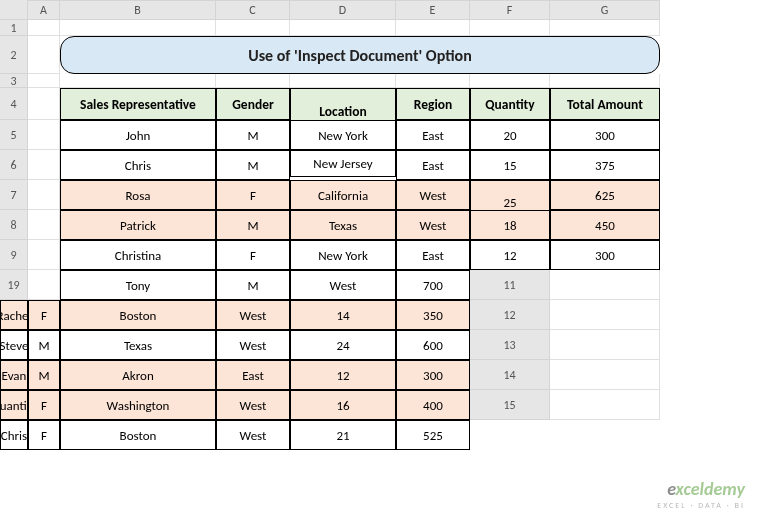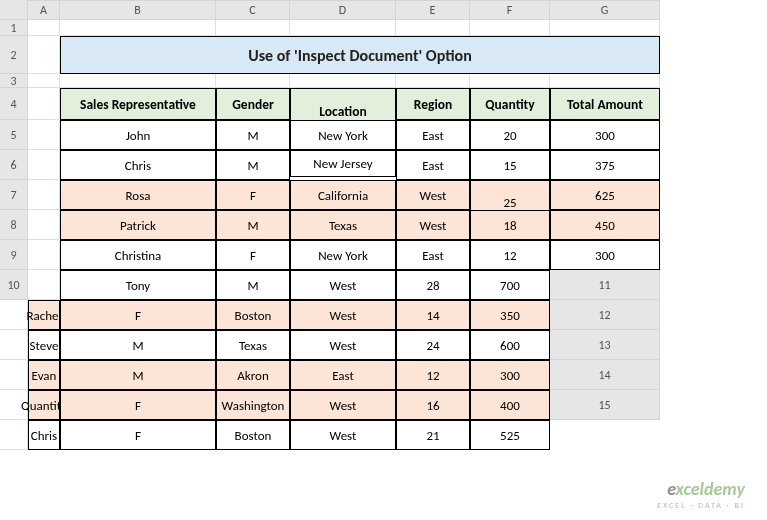--- a/index.html
+++ b/index.html
@@ -105,21 +105,21 @@
     <div class="rowhdr" style="height:16px">1</div>
     <div class="cell" style="height:16px"></div>
     <div class="cell" style="height:16px"></div>
     <div class="cell" style="height:16px"></div>
     <div class="cell" style="height:16px"></div>
     <div class="cell" style="height:16px"></div>
     <div class="cell" style="height:16px"></div>
     <div class="cell" style="height:16px"></div>
     <div class="rowhdr" style="height:38px">2</div>
     <div class="cell" style="height:38px"></div>
-    <div class="title-cell" style="height: 38px; grid-column: 3 / 9;">Use of 'Inspect Document' Option</div>
+    <div class="title-cell" style="height: 38px; grid-column: 3 / 9; border-radius: 14px;">Use of 'Inspect Document' Option</div>
     <div class="rowhdr" style="height:14px">3</div>
     <div class="cell" style="height:14px"></div>
     <div class="cell" style="height:14px"></div>
     <div class="cell" style="height:14px"></div>
     <div class="cell" style="height:14px"></div>
     <div class="cell" style="height:14px"></div>
     <div class="cell" style="height:14px"></div>
     <div class="cell" style="height:14px"></div>
     <div class="rowhdr" style="height:32px">4</div>
     <div class="cell" style="height:32px"></div>
@@ -162,26 +162,25 @@
     <div class="dcell hl" style="height:30px">18</div>
     <div class="dcell hl" style="height:30px">450</div>
     <div class="rowhdr" style="height:30px">9</div>
     <div class="cell" style="height:30px"></div>
     <div class="dcell wh" style="height:30px">Christina</div>
     <div class="dcell wh" style="height:30px">F</div>
     <div class="dcell wh" style="height:30px">New York</div>
     <div class="dcell wh" style="height:30px">East</div>
     <div class="dcell wh" style="height:30px">12</div>
     <div class="dcell wh" style="height:30px">300</div>
-    <div class="rowhdr" style="height:30px">10</div>
+    <div class="rowhdr" style="height:30px">19</div>
     <div class="cell" style="height:30px"></div>
     <div class="dcell wh" style="height:30px">Tony</div>
     <div class="dcell wh" style="height:30px">M</div>
     <div class="dcell wh" style="height:30px">West</div>
-    <div class="dcell wh" style="height:30px">28</div>
     <div class="dcell wh" style="height:30px">700</div>
     <div class="rowhdr" style="height:30px">11</div>
     <div class="cell" style="height:30px"></div>
     <div class="dcell hl" style="height:30px">Rachel</div>
     <div class="dcell hl" style="height:30px">F</div>
     <div class="dcell hl" style="height:30px">Boston</div>
     <div class="dcell hl" style="height:30px">West</div>
     <div class="dcell hl" style="height:30px">14</div>
     <div class="dcell hl" style="height:30px">350</div>
     <div class="rowhdr" style="height:30px">12</div>

